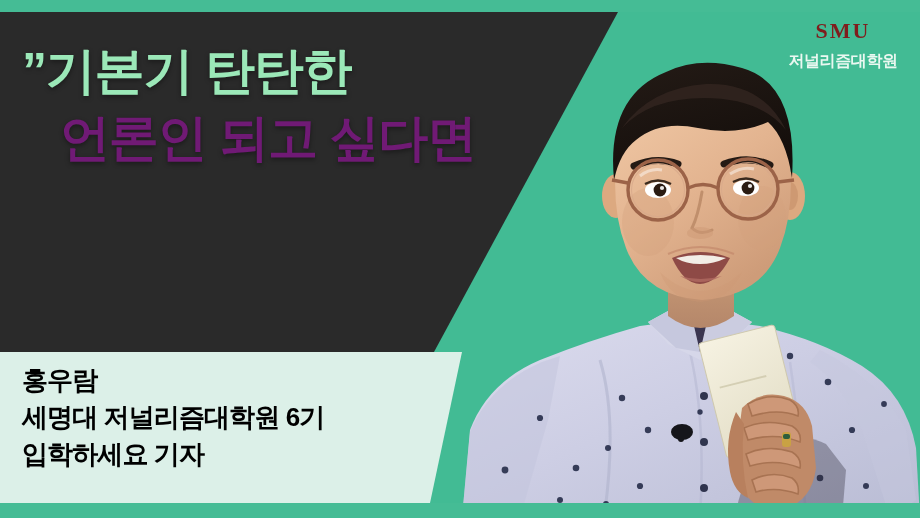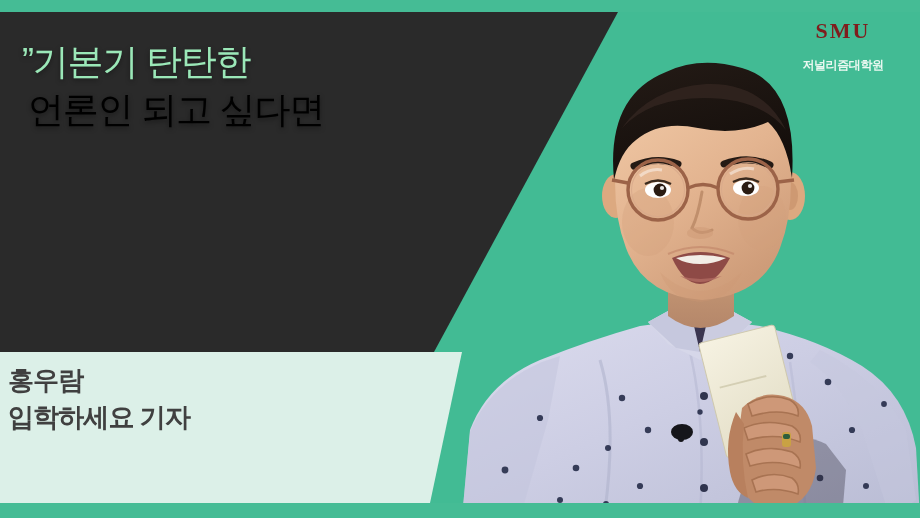--- a/index.html
+++ b/index.html
@@ -35,45 +35,45 @@
   }
 
   
   .headline {
     position:absolute;
     left:22px; top:38px;
     width:520px;
     z-index:6;
   }
   .hl-line {
-    font-size:36px;
-    font-weight:normal;
+    font-size:50px;
+    font-weight:bold;
     line-height:1.33;
     letter-spacing:-1.2px;
     white-space:nowrap;
     text-shadow:0 2px 5px rgba(0,0,0,0.40);
   }
   .hl-mint  { color:#9BE8B8; }
-  .hl-white { color:#000000; }
+  .hl-white { color:#701a75;margin-left:32px; }
   .hl-line.l2 { padding-left:6px; }
   .hl-line.l3 { padding-left:2px; }
 
   
   .caption-panel {
     position:absolute;
     left:0; top:352px;
     width:920px; height:151px;
     z-index:4;
     pointer-events:none;
   }
   .caption-text {
     position:absolute;
-    left:8px; top:362px;
+    left:22px; top:362px;
     z-index:7;
-    color:#404040;
+    color:#000000;
   }
   .cap-line {
     font-size:26px;
     font-weight:bold;
     line-height:1.42;
     letter-spacing:-0.9px;
     white-space:nowrap;
   }
 
   
@@ -101,22 +101,22 @@
   }
   .logo-mark {
     font-family:Liberation Serif, serif;
     font-size:22px;
     font-weight:bold;
     letter-spacing:2px;
     color:#7f1d1d;
     line-height:1;
   }
   .logo-sub {
-    margin-top:17px;
-    font-size:12px;
+    margin-top:11px;
+    font-size:16px;
     font-weight:bold;
     letter-spacing:-0.4px;
     color:#EAF8F1;
     line-height:1;
   }
 </style>
 </head>
 <body>
 
 <div id="stage">
@@ -311,20 +311,21 @@
   <div class="top-bar"></div>
   <div class="bottom-bar"></div>
 
   <div class="headline">
     <div class="hl-line hl-mint l1">”기본기 탄탄한</div>
     <div class="hl-line hl-white l2">언론인 되고 싶다면</div>
   </div>
 
   <div class="caption-text">
     <div class="cap-line">홍우람</div>
+    <div class="cap-line">세명대 저널리즘대학원 6기</div>
     <div class="cap-line">입학하세요 기자</div>
   </div>
 
   <div class="logo">
     <div class="logo-mark">SMU</div>
     <div class="logo-sub">저널리즘대학원</div>
   </div>
 
 </div>
 

